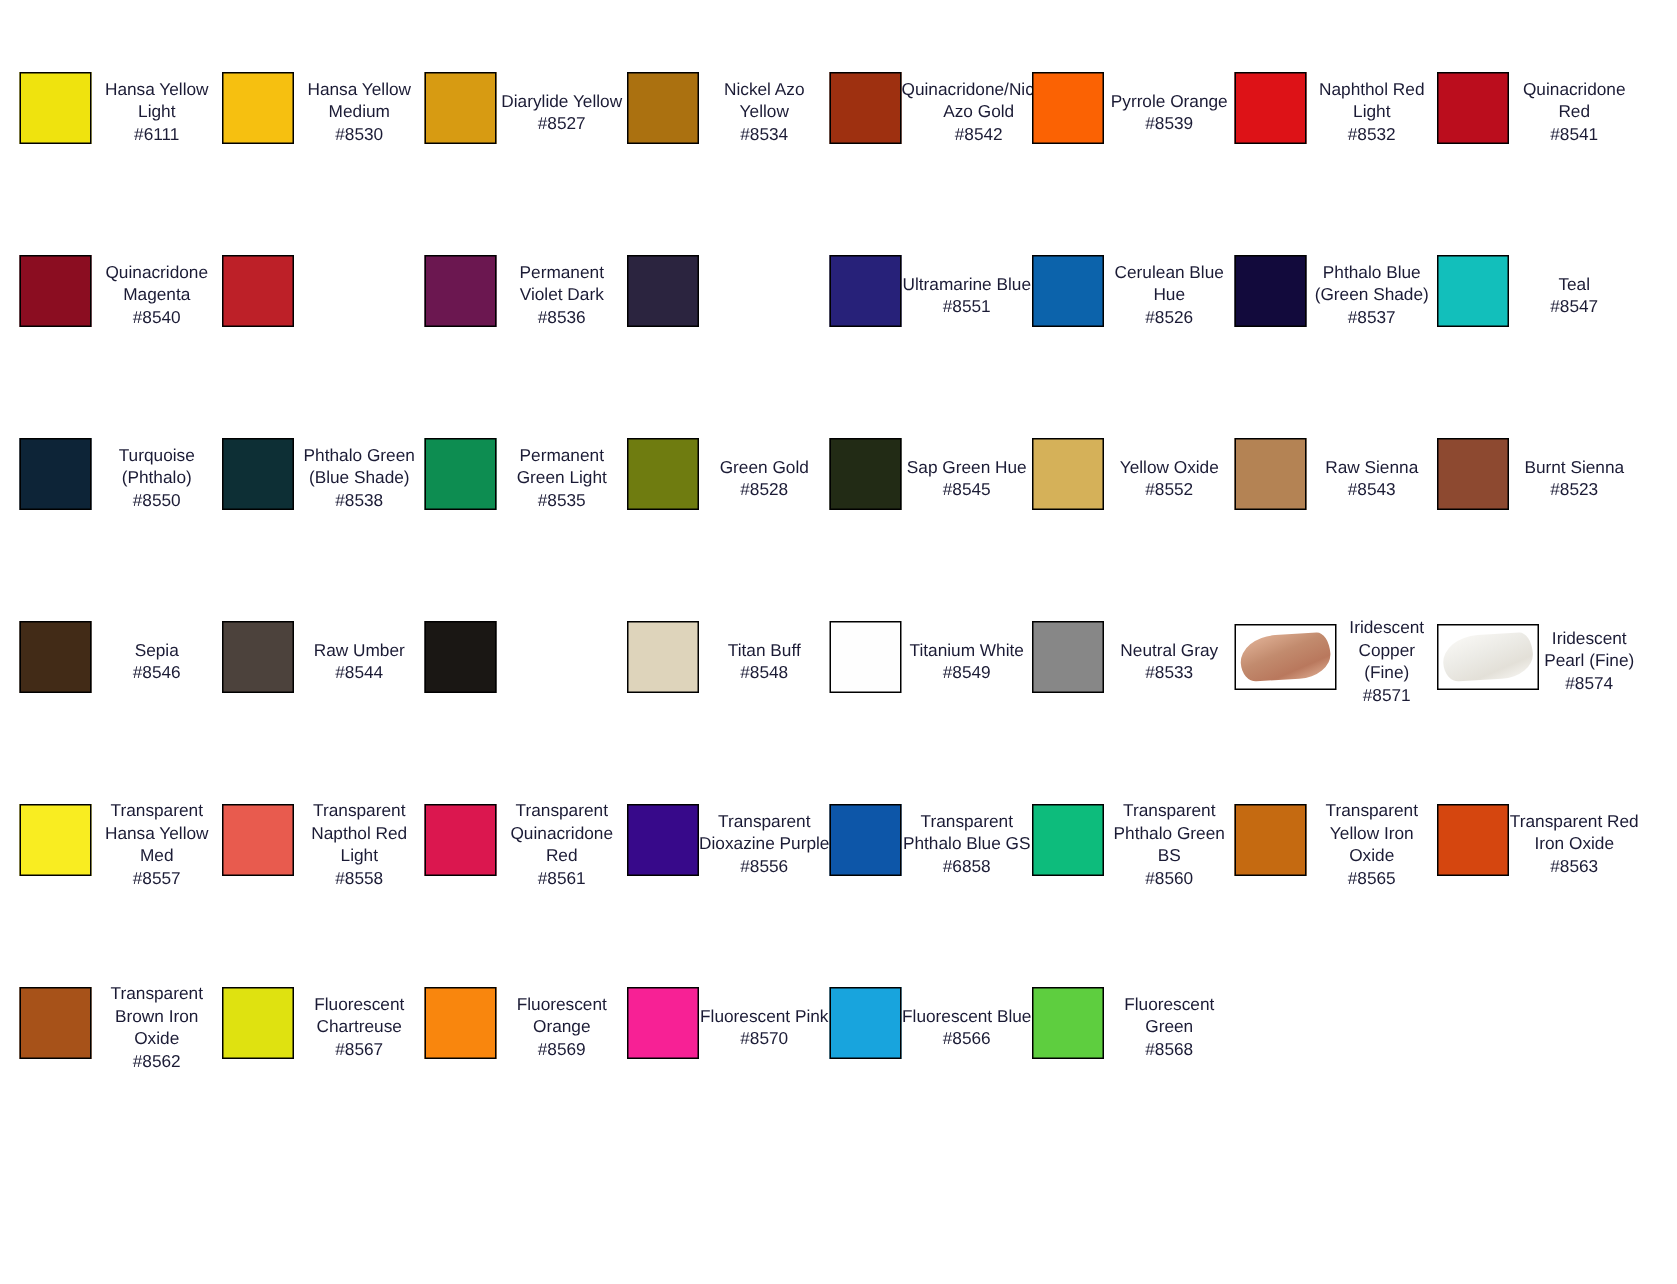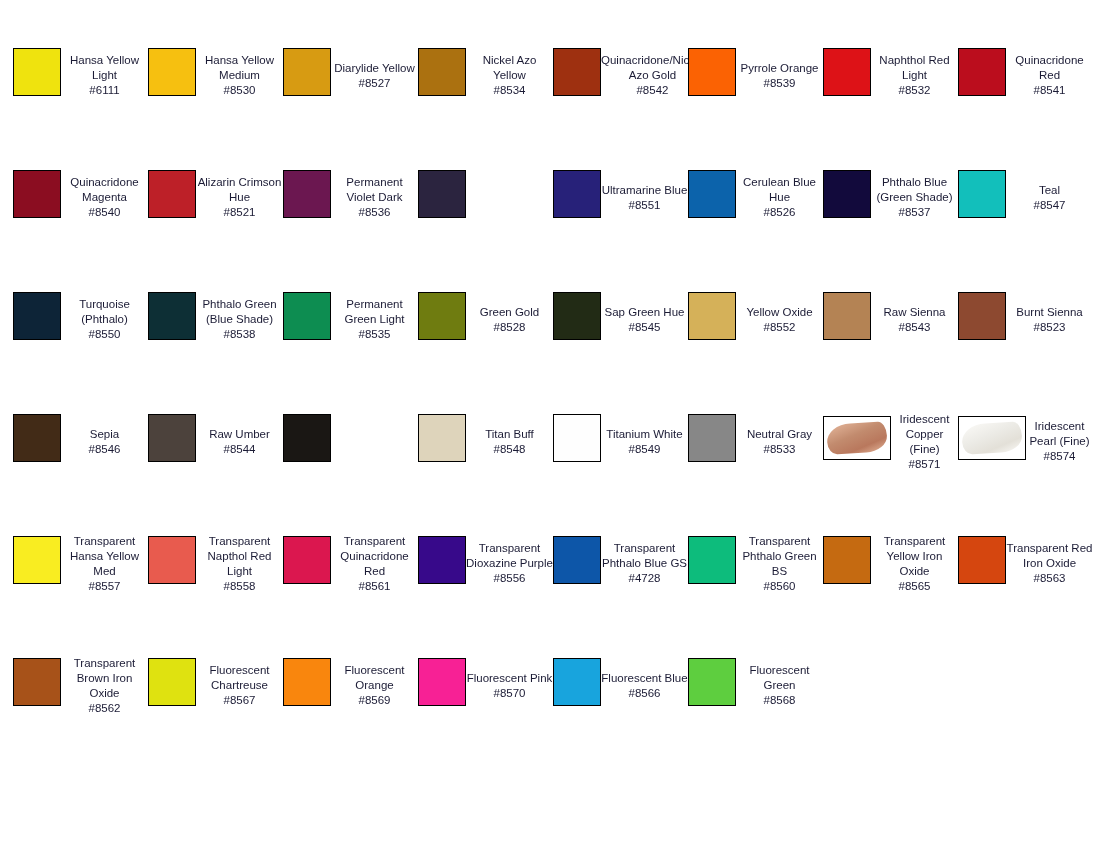--- a/index.html
+++ b/index.html
@@ -109,21 +109,20 @@
     <div class="swatch-cell">
       <div class="chip" style="background: rgb(187, 13, 29);"></div>
       <div class="chip-label">Quinacridone Red<span class="chip-code">#8541</span></div>
     </div>
     <div class="swatch-cell">
       <div class="chip" style="background: rgb(139, 13, 33);"></div>
       <div class="chip-label">Quinacridone Magenta<span class="chip-code">#8540</span></div>
     </div>
     <div class="swatch-cell">
       <div class="chip" style="background: rgb(189, 32, 40);"></div>
-      <div class="chip-label">Alizarin Crimson Hue<span class="chip-code">#8521</span></div>
     </div>
     <div class="swatch-cell">
       <div class="chip" style="background: rgb(107, 23, 80);"></div>
       <div class="chip-label">Permanent Violet Dark<span class="chip-code">#8536</span></div>
     </div>
     <div class="swatch-cell">
       <div class="chip" style="background: rgb(43, 36, 63);"></div>
     </div>
     <div class="swatch-cell">
       <div class="chip" style="background: rgb(39, 33, 121);"></div>
@@ -219,21 +218,21 @@
     <div class="swatch-cell">
       <div class="chip" style="background: rgb(219, 23, 79);"></div>
       <div class="chip-label">Transparent Quinacridone Red<span class="chip-code">#8561</span></div>
     </div>
     <div class="swatch-cell">
       <div class="chip" style="background: rgb(55, 9, 138);"></div>
       <div class="chip-label">Transparent Dioxazine Purple<span class="chip-code">#8556</span></div>
     </div>
     <div class="swatch-cell">
       <div class="chip" style="background: rgb(13, 86, 168);"></div>
-      <div class="chip-label">Transparent Phthalo Blue GS<span class="chip-code">#4728</span></div>
+      <div class="chip-label">Transparent Phthalo Blue GS<span class="chip-code">#6858</span></div>
     </div>
     <div class="swatch-cell">
       <div class="chip" style="background: rgb(13, 188, 124);"></div>
       <div class="chip-label">Transparent Phthalo Green BS<span class="chip-code">#8560</span></div>
     </div>
     <div class="swatch-cell">
       <div class="chip" style="background: rgb(197, 106, 17);"></div>
       <div class="chip-label">Transparent Yellow Iron Oxide<span class="chip-code">#8565</span></div>
     </div>
     <div class="swatch-cell">

